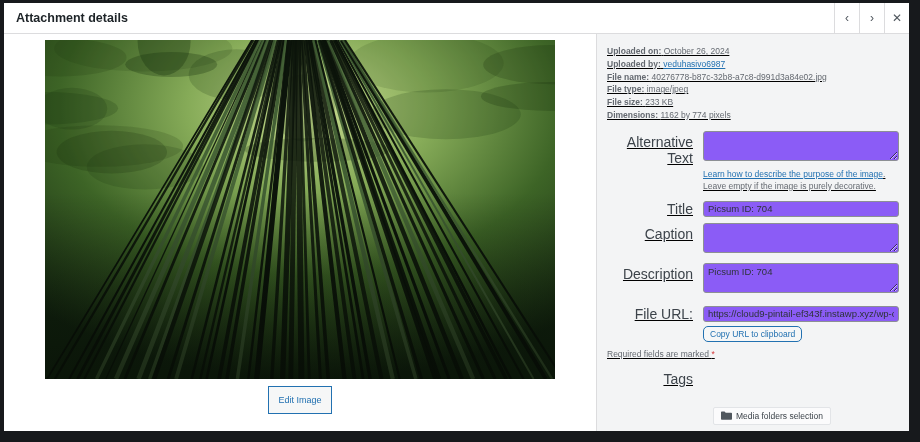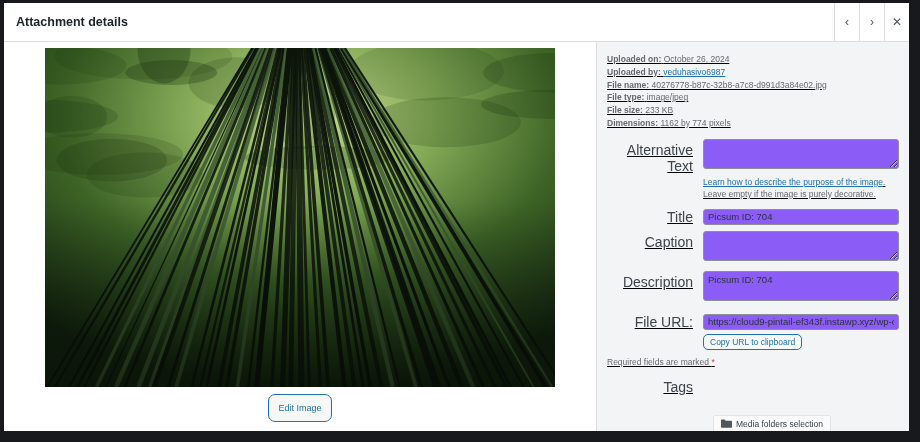--- a/index.html
+++ b/index.html
@@ -3,34 +3,34 @@
 <meta charset="utf-8">
 <style>
   * { box-sizing: border-box; margin: 0; padding: 0; }
   html,body { width: 920px; height: 442px; overflow: hidden; }
   body { background: #17191c; font-family: "Liberation Sans", sans-serif; position: relative; }
 
   .modal { position: absolute; top: 3px; left: 4px; right: 11px; bottom: 11px;
            background: #fff; display: flex; flex-direction: column; }
 
   
-  .hdr { height: 39px; border-bottom: 1px solid #dcdcde; display: flex; align-items: center; flex: none; }
+  .hdr { height: 31px; border-bottom: 1px solid #dcdcde; display: flex; align-items: center; flex: none; }
   .hdr-title { font-size: 12.5px; font-weight: 700; color: #1d2327; padding-left: 12px; flex: 1; }
   .hdr-btn { width: 25px; height: 100%; border-left: 1px solid #dcdcde; display: flex;
              align-items: center; justify-content: center; color: #50575e; font-size: 12px;
              cursor: pointer; background: #fff; }
 
   
   .bdy { flex: 1; display: flex; min-height: 0; }
   .media { flex: 1; background: #fff; padding-top: 6px; }
   .img-wrap { width: 510px; margin-left: 41px; }
   .photo { width: 510px; height: 339px; display: block; background: #23321a; }
   .edit-btn-row { text-align: center; margin-top: 7px; }
   .edit-btn { display: inline-block; font-size: 9px; color: #2271b1; background: #f6f7f7;
-              border: 1px solid #2271b1; border-radius: 7px; padding: 8px 9px; cursor: pointer; }
+              border: 1px solid #2271b1; border-radius: 0; padding: 8px 9px; cursor: pointer; }
 
   
   .side { width: 313px; flex: none; background: #f3f4f5; border-left: 1px solid #dcdcde;
           padding: 11px 10px 0 10px; overflow: hidden; text-decoration: underline; }
   .meta { font-size: 8.5px; color: #646970; line-height: 1.5; margin-bottom: 9px; }
   .meta .lbl { font-weight: 700; }
   .meta a { color: #2271b1; text-decoration: underline; cursor: pointer; }
 
   .row { display: flex; margin-bottom: 6px; }
   .row > label, .row > .rlabel { width: 96px; flex: none; text-align: right; padding-right: 10px;

